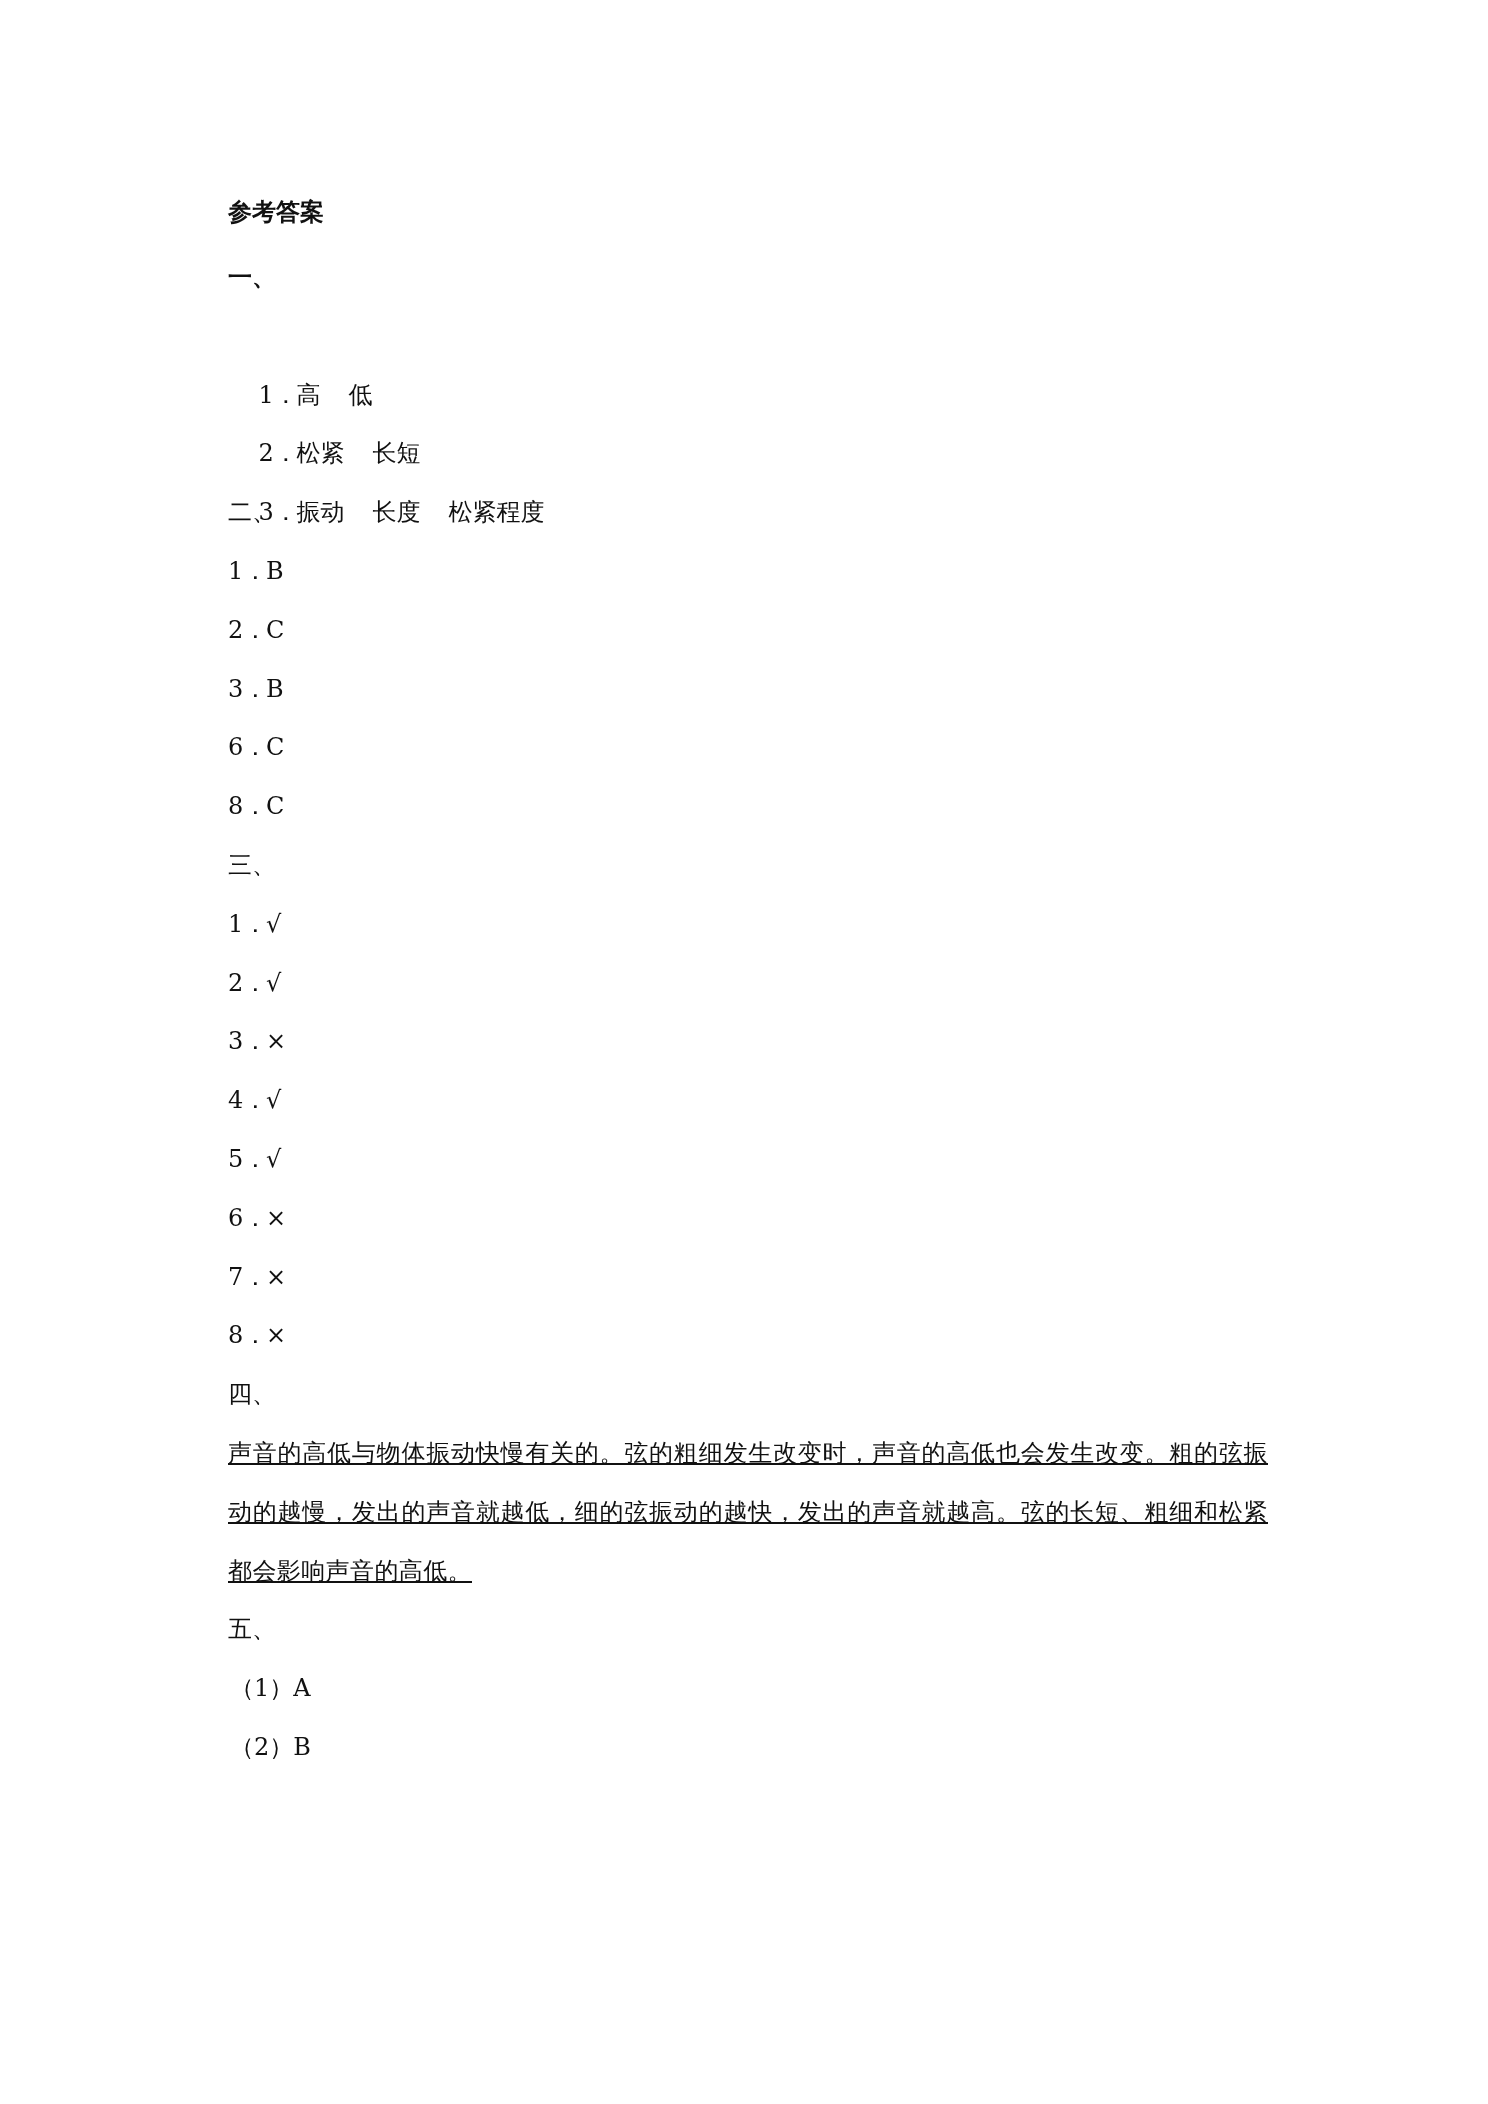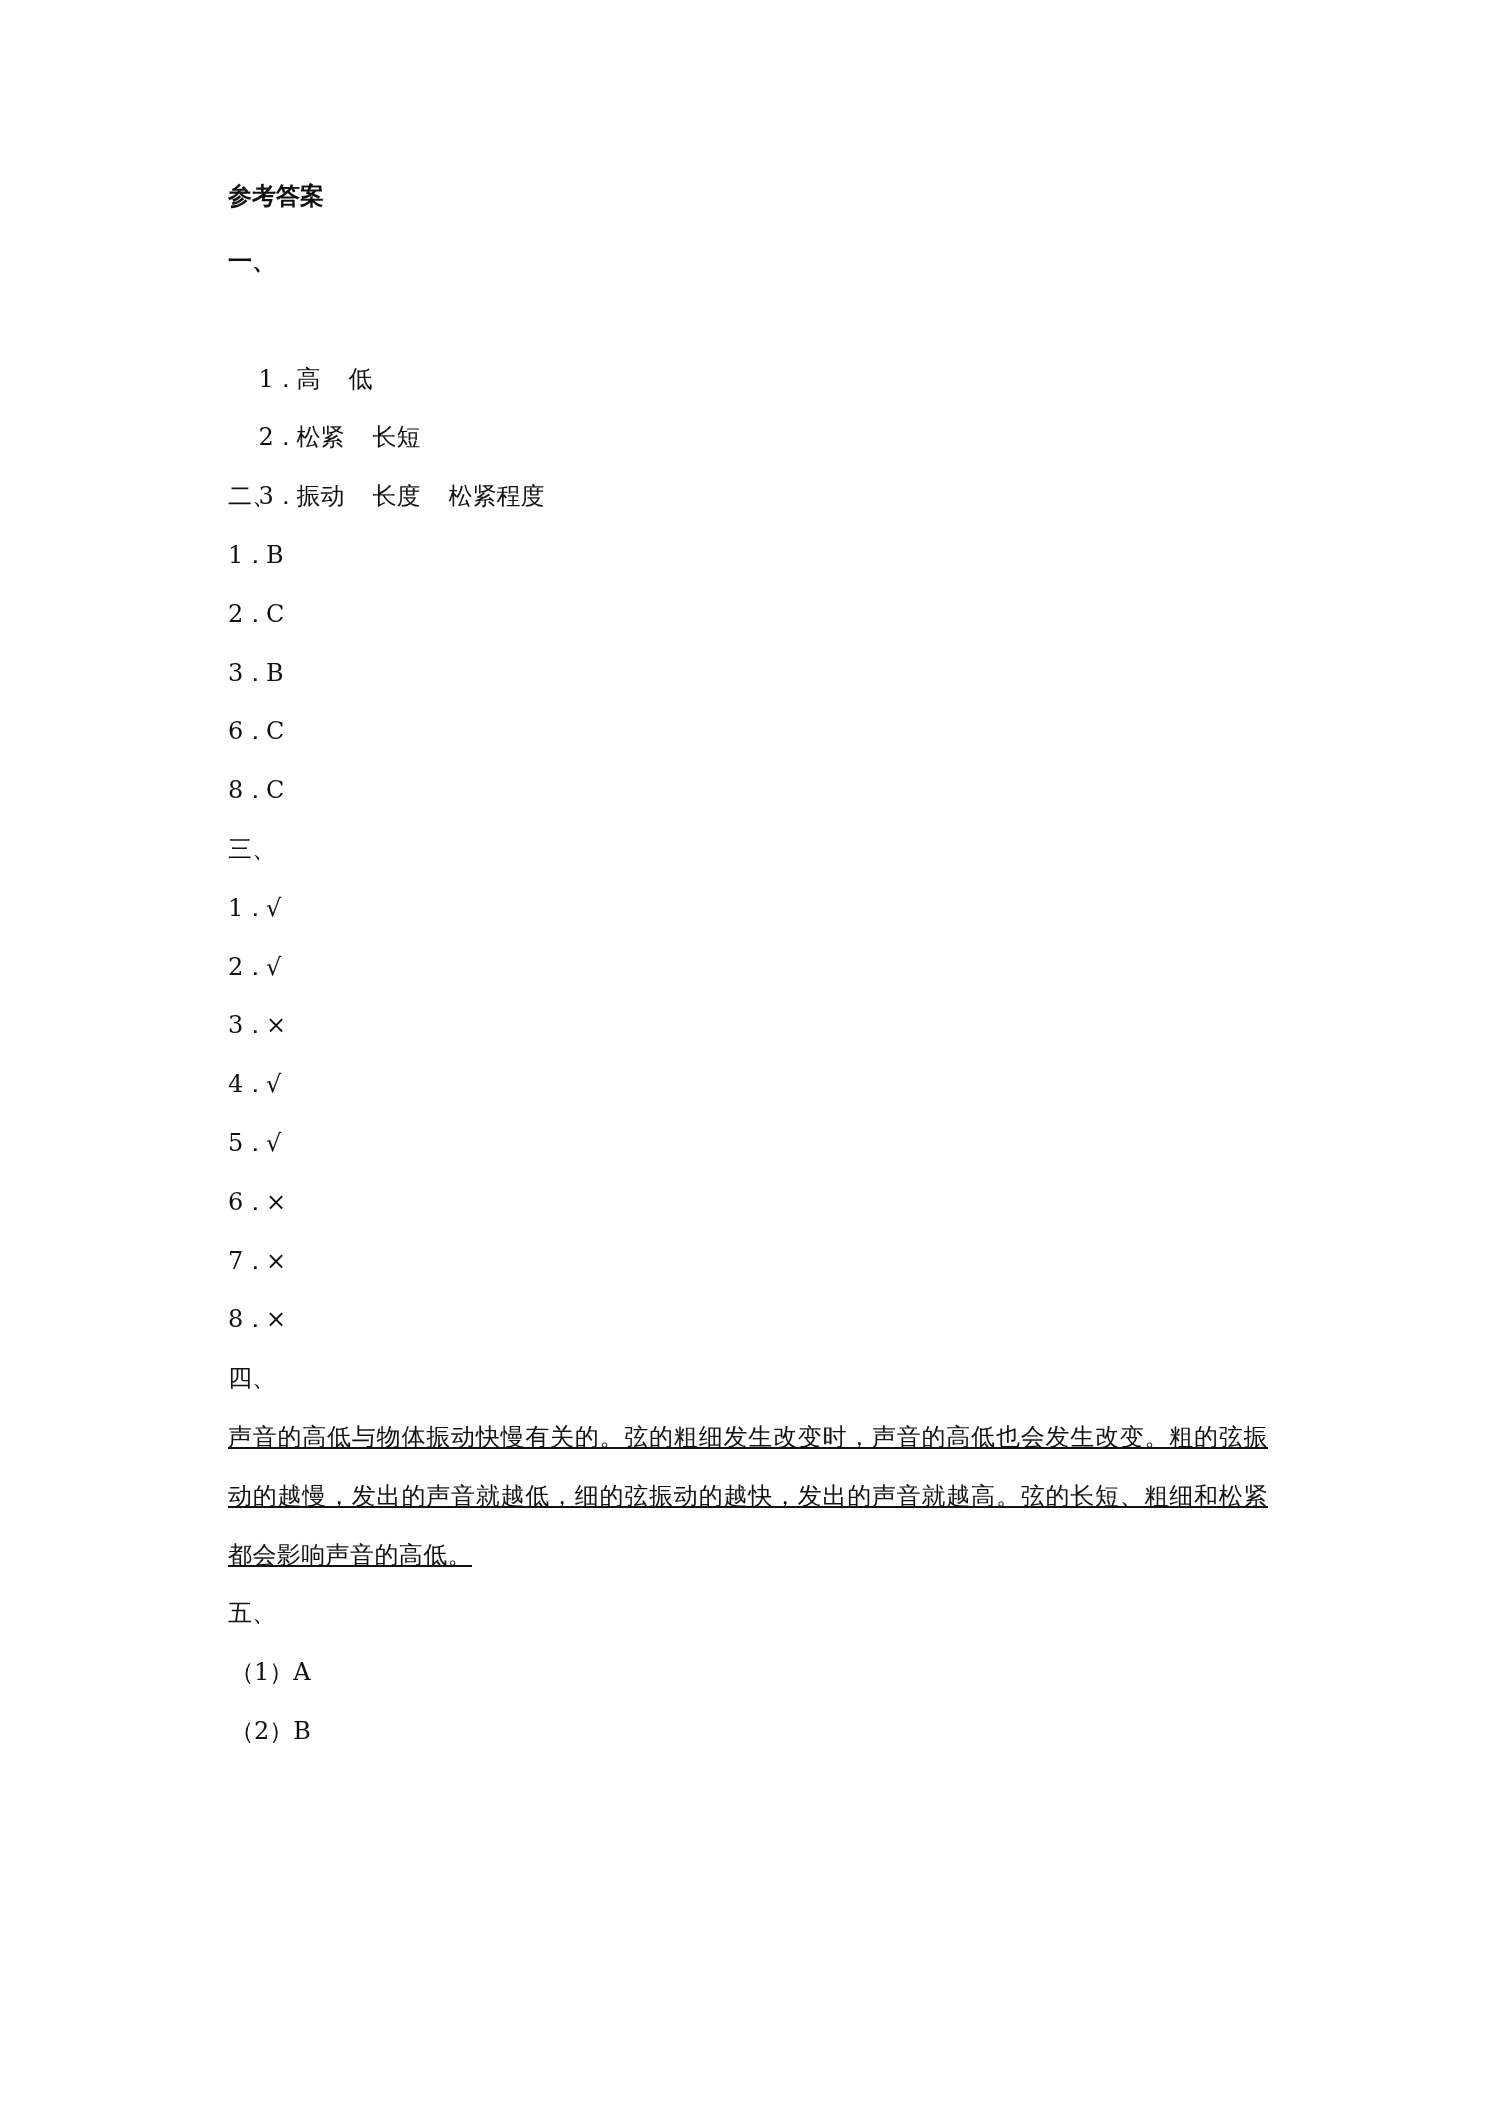--- a/index.html
+++ b/index.html
@@ -11,21 +11,21 @@
       width: 1488px;
       height: 2104px;
       position: relative;
       overflow: hidden;
       font-family: "DejaVu Serif", "Liberation Serif", serif;
       color: #111111;
     }
     .page {
       position: absolute;
       left: 228px;
-      top: 174px;
+      top: 190px;
       width: 1040px;
     }
     .line {
       font-size: 24px;
       line-height: 58.8px;
       height: 58.8px;
       white-space: pre;
     }
     .title {
       font-family: "DejaVu Sans", "Liberation Sans", sans-serif;

